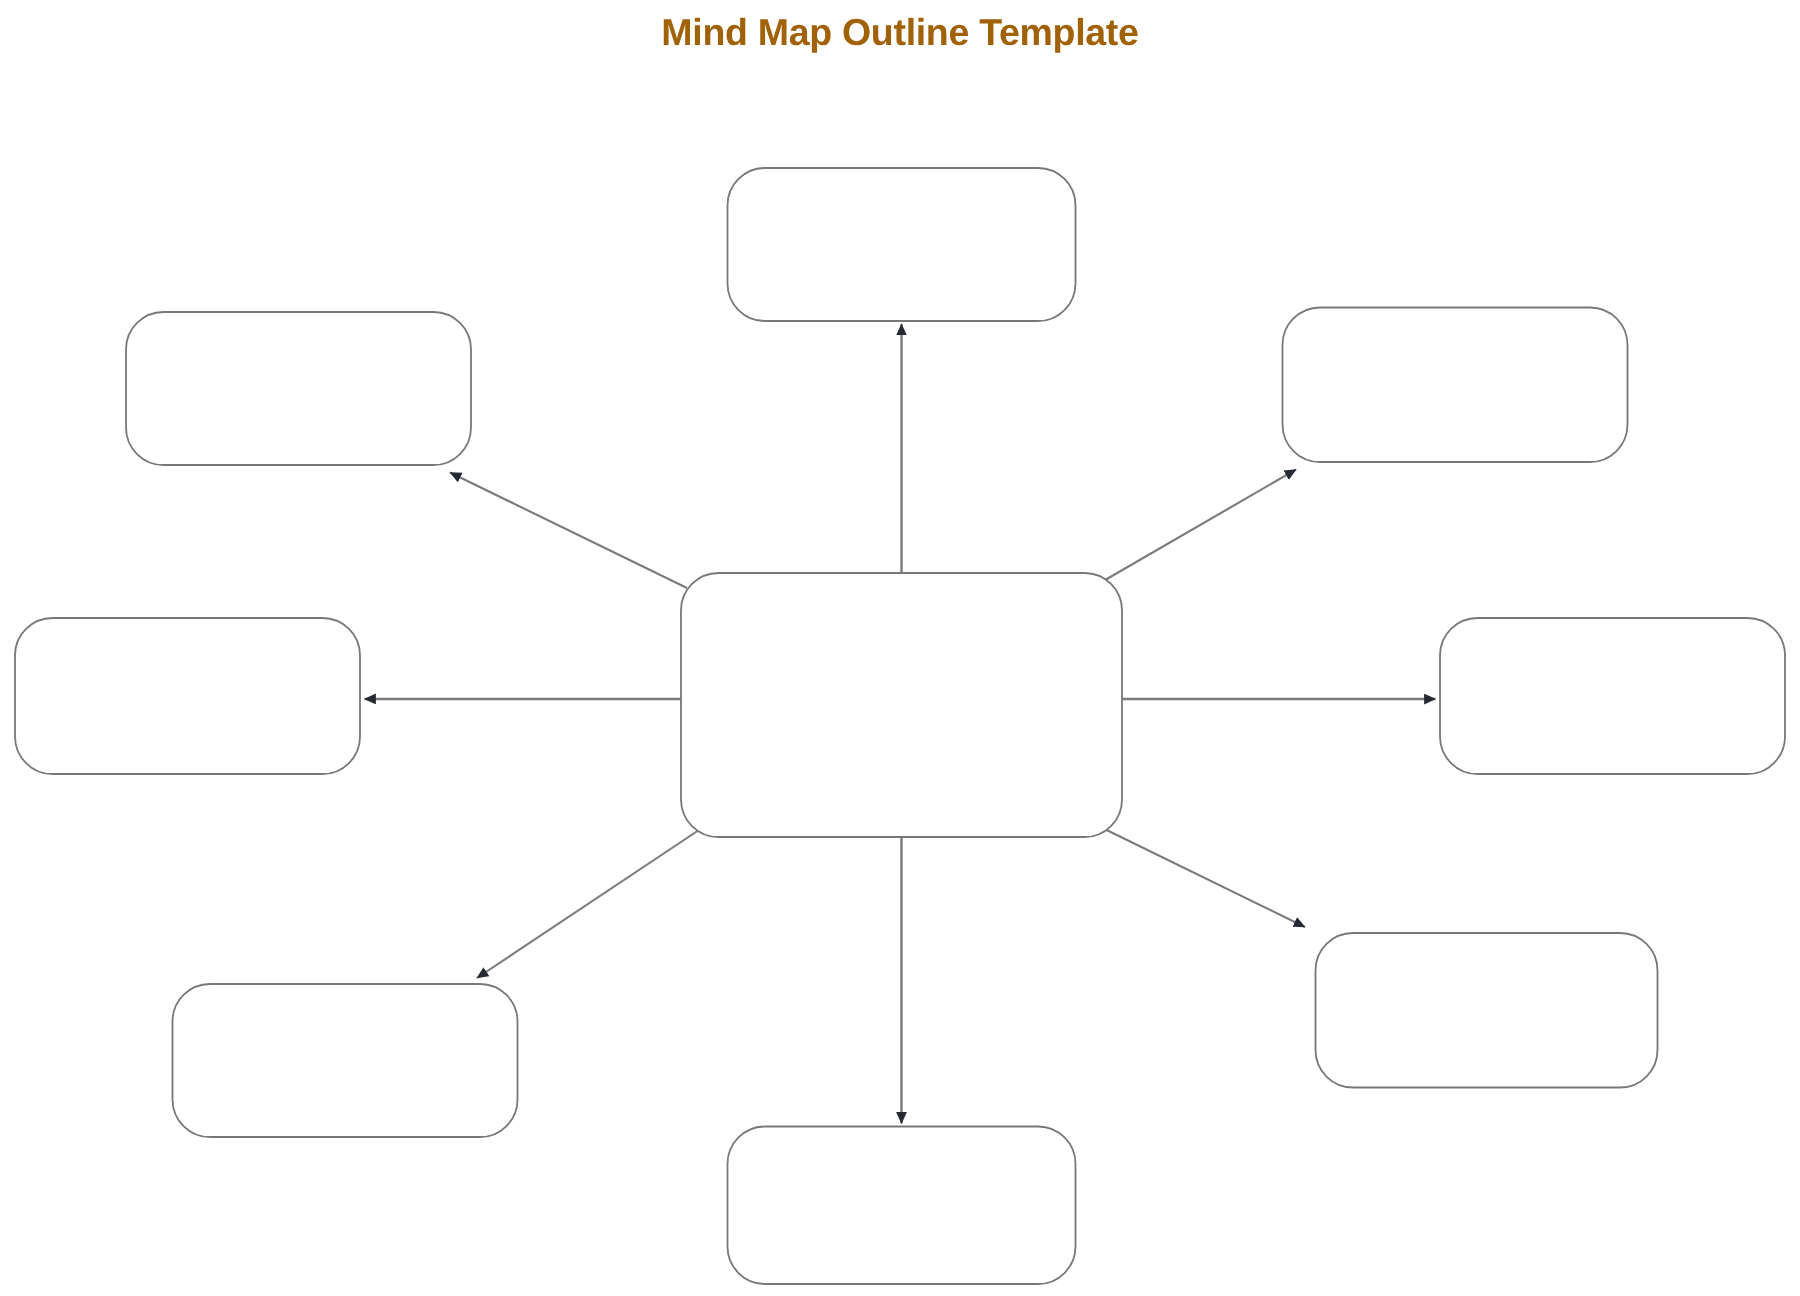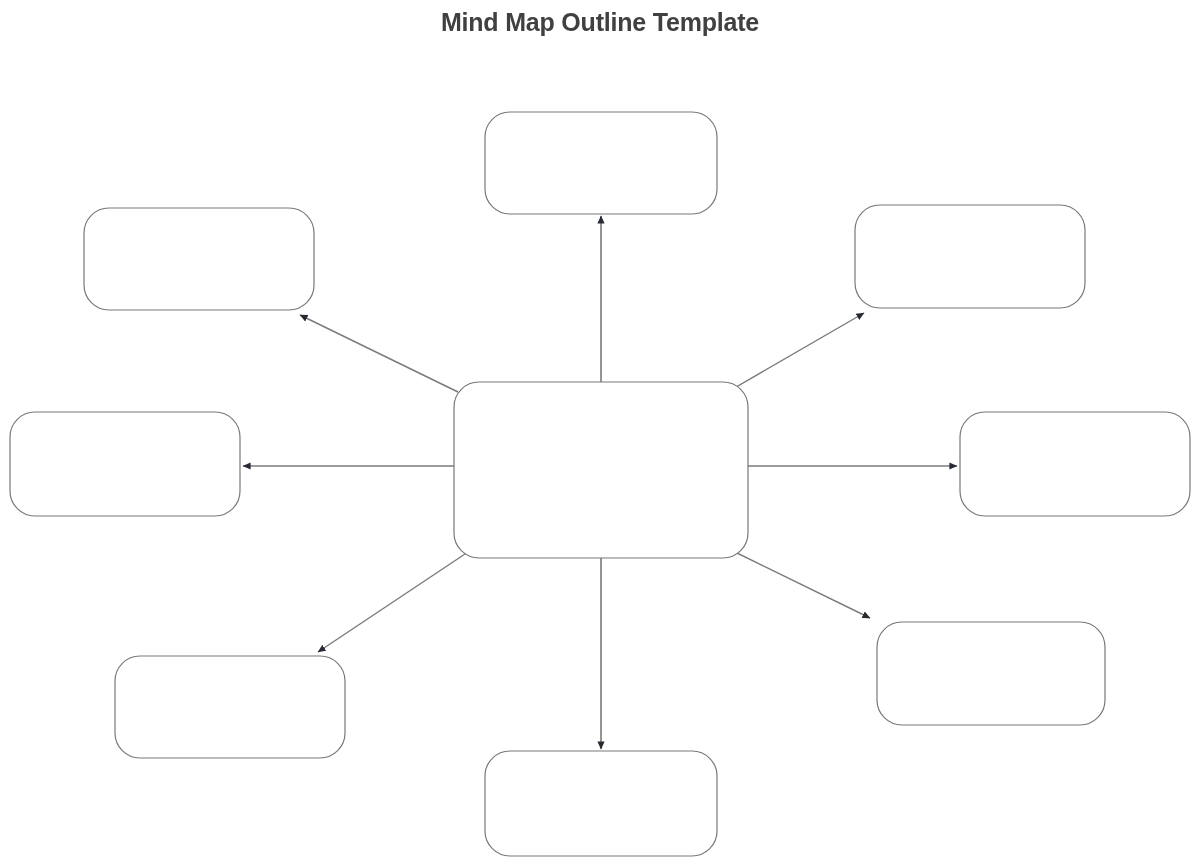--- a/index.html
+++ b/index.html
@@ -24,21 +24,21 @@
   }
   .page-title {
     position: absolute;
     left: 0;
     top: 8px;
     width: 1200px;
     text-align: center;
     font-family: "Liberation Sans", sans-serif;
     font-size: 25px;
     font-weight: bold;
-    color: #404040;
+    color: #a16207;
     letter-spacing: -0.2px;
     white-space: nowrap;
   }
   .node-text {
     position: absolute;
     display: flex;
     align-items: center;
     justify-content: center;
     text-align: center;
     font-family: "Liberation Sans", sans-serif;

